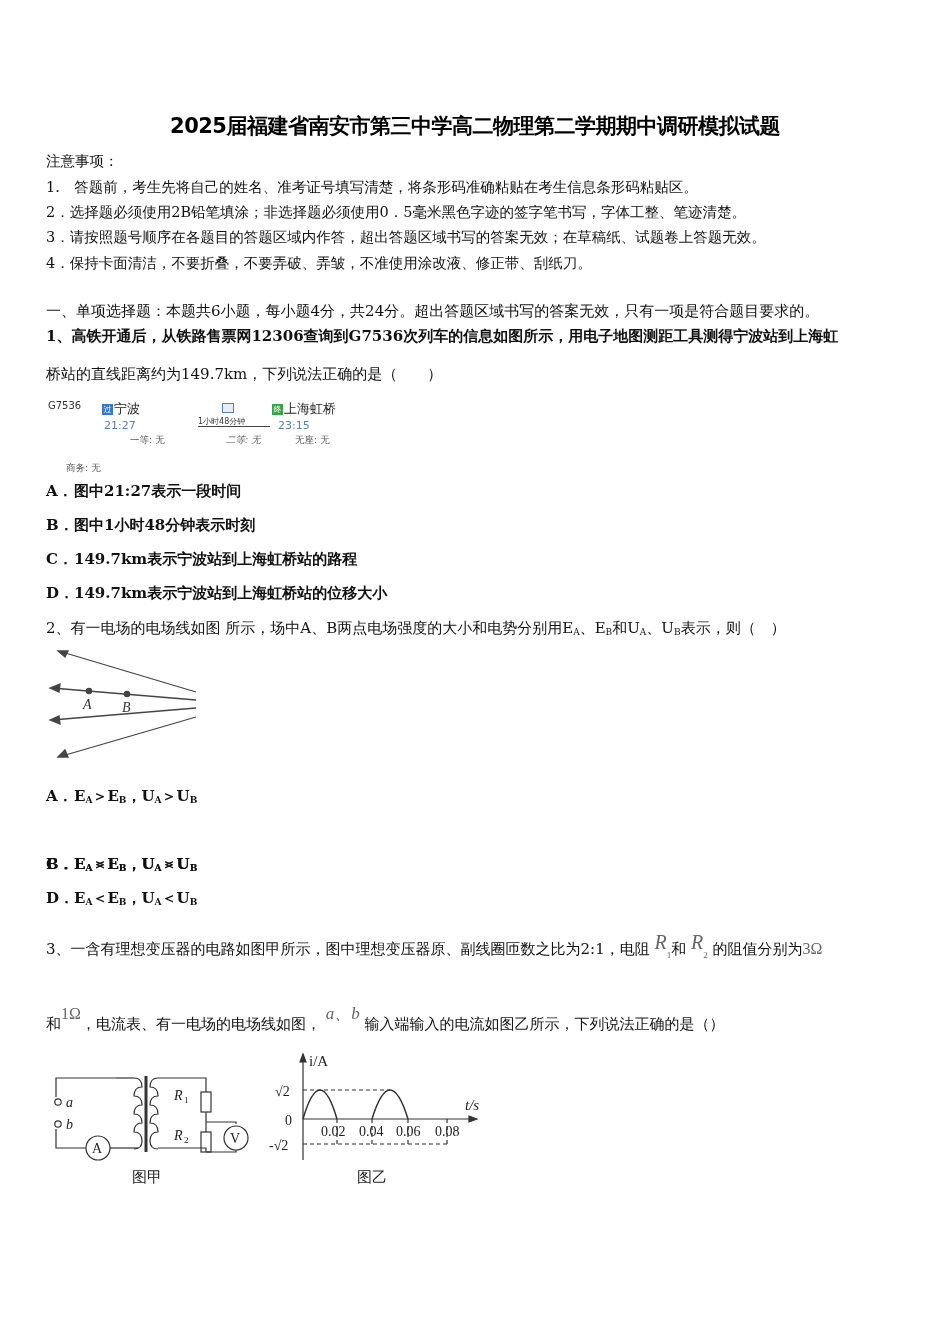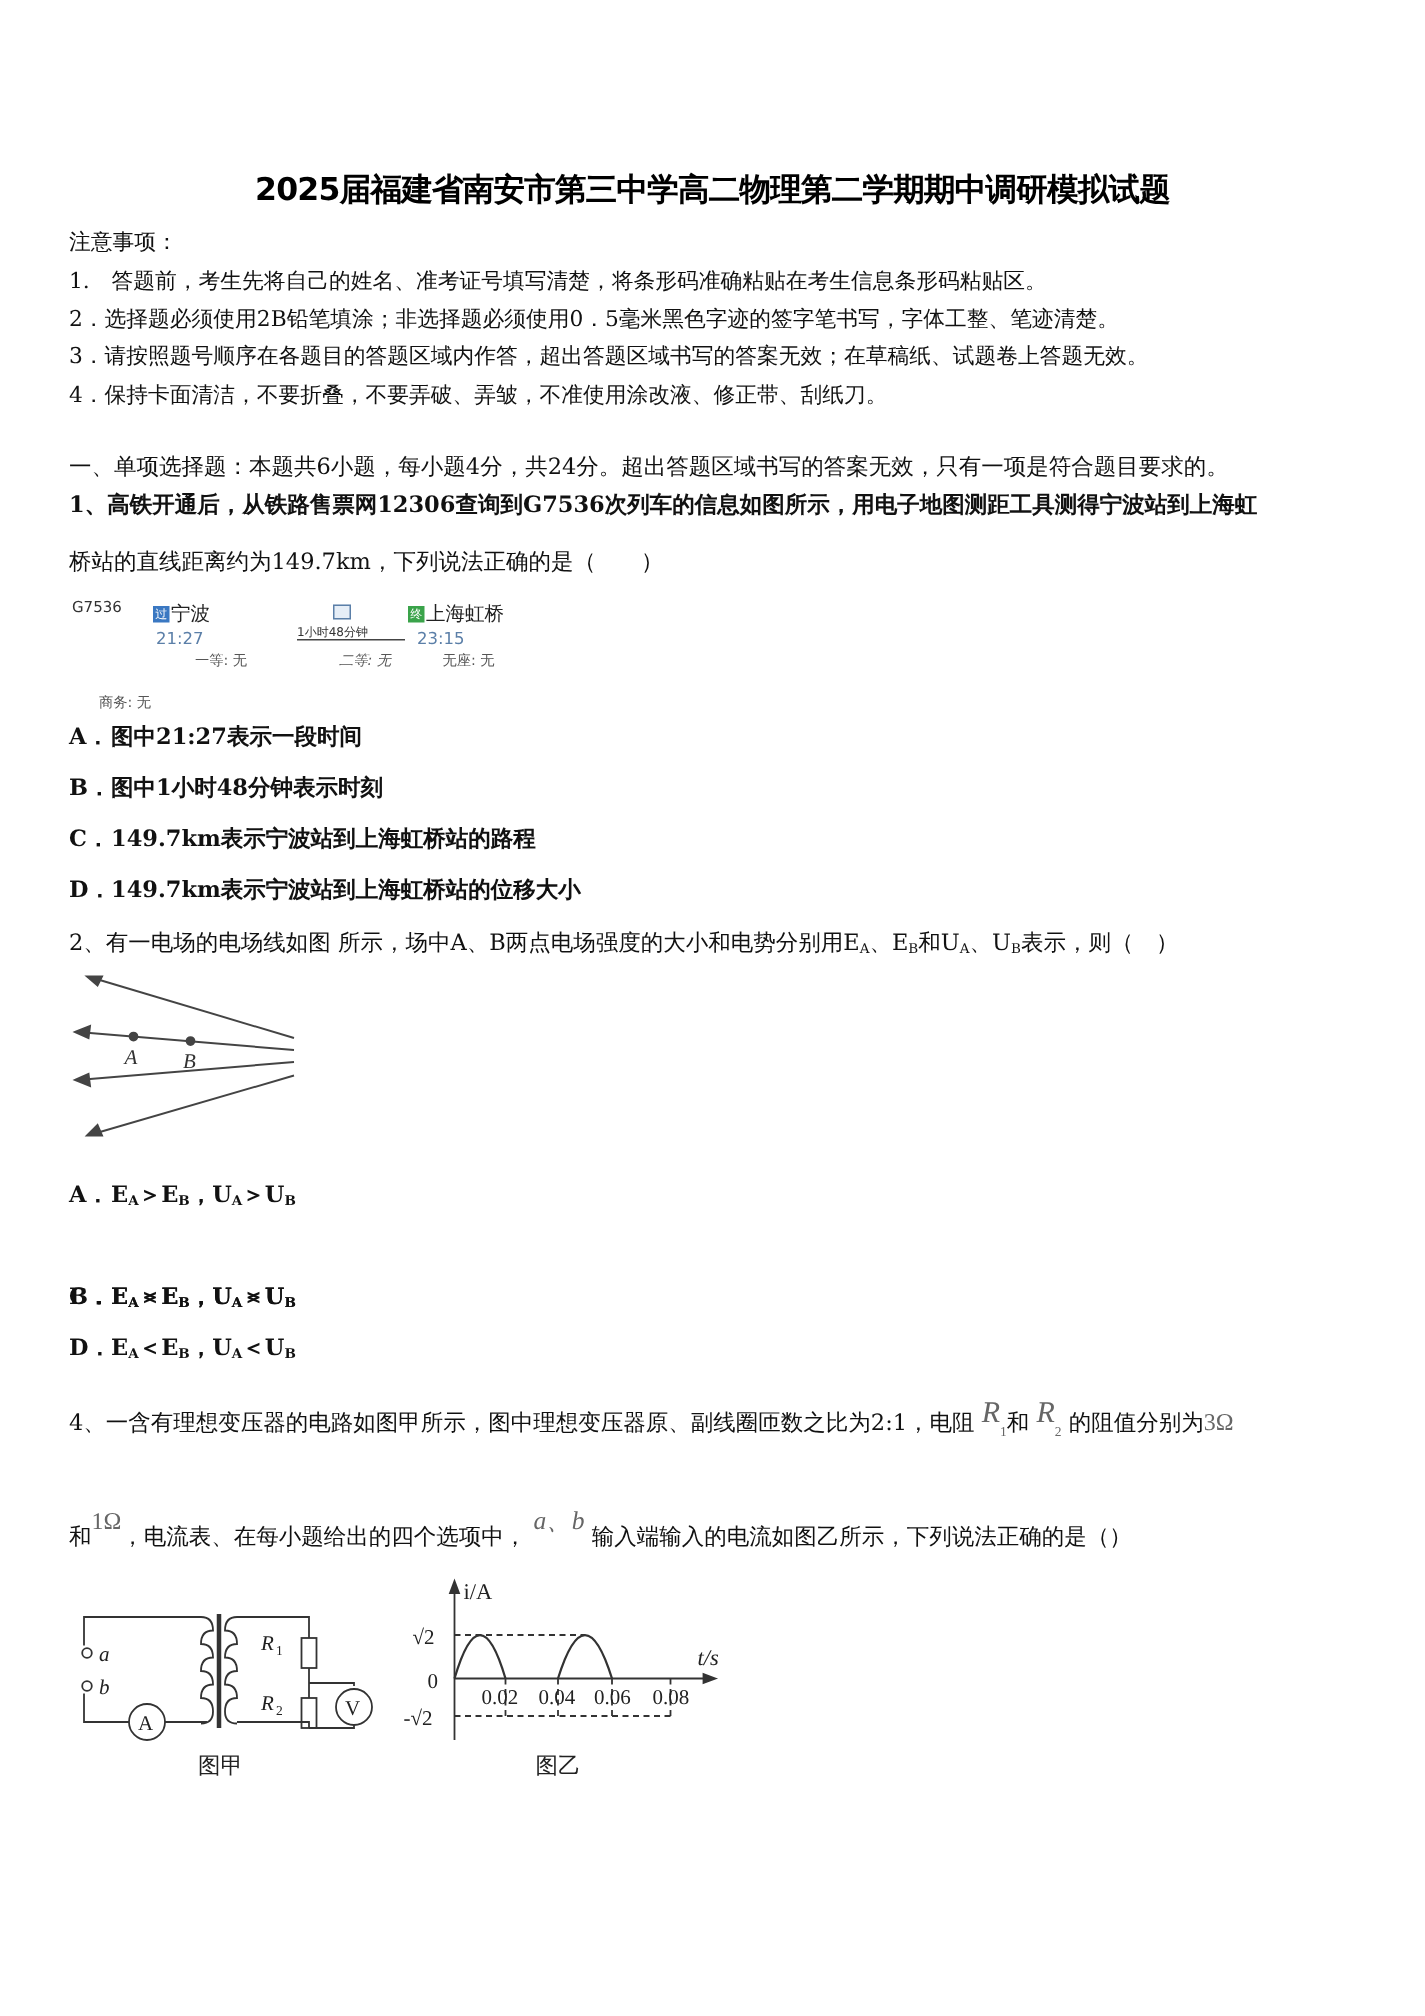--- a/index.html
+++ b/index.html
@@ -85,27 +85,27 @@
   <text x="37" y="61" font-family="Liberation Serif, serif" font-style="italic" font-size="14" fill="#333">A</text>
   <text x="76" y="64" font-family="Liberation Serif, serif" font-style="italic" font-size="14" fill="#333">B</text>
 </svg>
 
 <div class="abs opt" style="top:787px;"><span class="lbl">A．</span><span>E</span><sub class="s">A</sub><span>＞</span><span>E</span><sub class="s">B</sub><span>，</span><span>U</span><sub class="s">A</sub><span>＞</span><span>U</span><sub class="s">B</sub></div>
 <div class="abs opt" style="top:836px;margin-top:19px;"><span class="lbl">B．</span><span>E</span><sub class="s">A</sub><span>＞</span><span>E</span><sub class="s">B</sub><span>，</span><span>U</span><sub class="s">A</sub><span>＜</span><span>U</span><sub class="s">B</sub></div>
 <div class="abs opt" style="top:855px;"><span class="lbl">C．</span><span>E</span><sub class="s">A</sub><span>＜</span><span>E</span><sub class="s">B</sub><span>，</span><span>U</span><sub class="s">A</sub><span>＞</span><span>U</span><sub class="s">B</sub></div>
 <div class="abs opt" style="top:889px;"><span class="lbl">D．</span><span>E</span><sub class="s">A</sub><span>＜</span><span>E</span><sub class="s">B</sub><span>，</span><span>U</span><sub class="s">A</sub><span>＜</span><span>U</span><sub class="s">B</sub></div>
 
 <div class="abs q" style="top:936px;font-weight:normal;">
-  <span>4、一含有理想变压器的电路如图甲所示，图中理想变压器原、副线圈匝数之比为2:1，电阻</span>
+  <span>3、一含有理想变压器的电路如图甲所示，图中理想变压器原、副线圈匝数之比为2:1，电阻</span>
   <span class="math" style="font-size:20px;position:relative;top:-5px;">R</span><sub class="mathn" style="font-size:9px;">1</sub><span>和</span>
   <span class="math" style="font-size:20px;position:relative;top:-5px;">R</span><sub class="mathn" style="font-size:9px;">2</sub>
   <span>的阻值分别为</span><span class="mathn" style="font-size:16px;">3Ω</span>
 </div>
 <div class="abs q" style="top:1012px;font-weight:normal;">
-  <span>和</span><span class="mathn" style="font-size:16px;position:relative;top:-10px;">1Ω</span><span>，电流表、在每小题给出的四个选项中，</span>
+  <span>和</span><span class="mathn" style="font-size:16px;position:relative;top:-10px;">1Ω</span><span>，电流表、有一电场的电场线如图，</span>
   <span class="math" style="font-size:17px;position:relative;top:-10px;">a、b</span>
   <span>输入端输入的电流如图乙所示，下列说法正确的是（）</span>
 </div>
 
 <svg class="abs" style="left:46px;top:1072px;" width="230" height="95" viewBox="0 0 230 95">
   <g stroke="#333" stroke-width="1.2" fill="none">
 
     <polyline points="70,6 10,6 10,25"></polyline>
     <circle cx="12" cy="30" r="3.2"></circle>
     <circle cx="12" cy="52" r="3.2"></circle>

